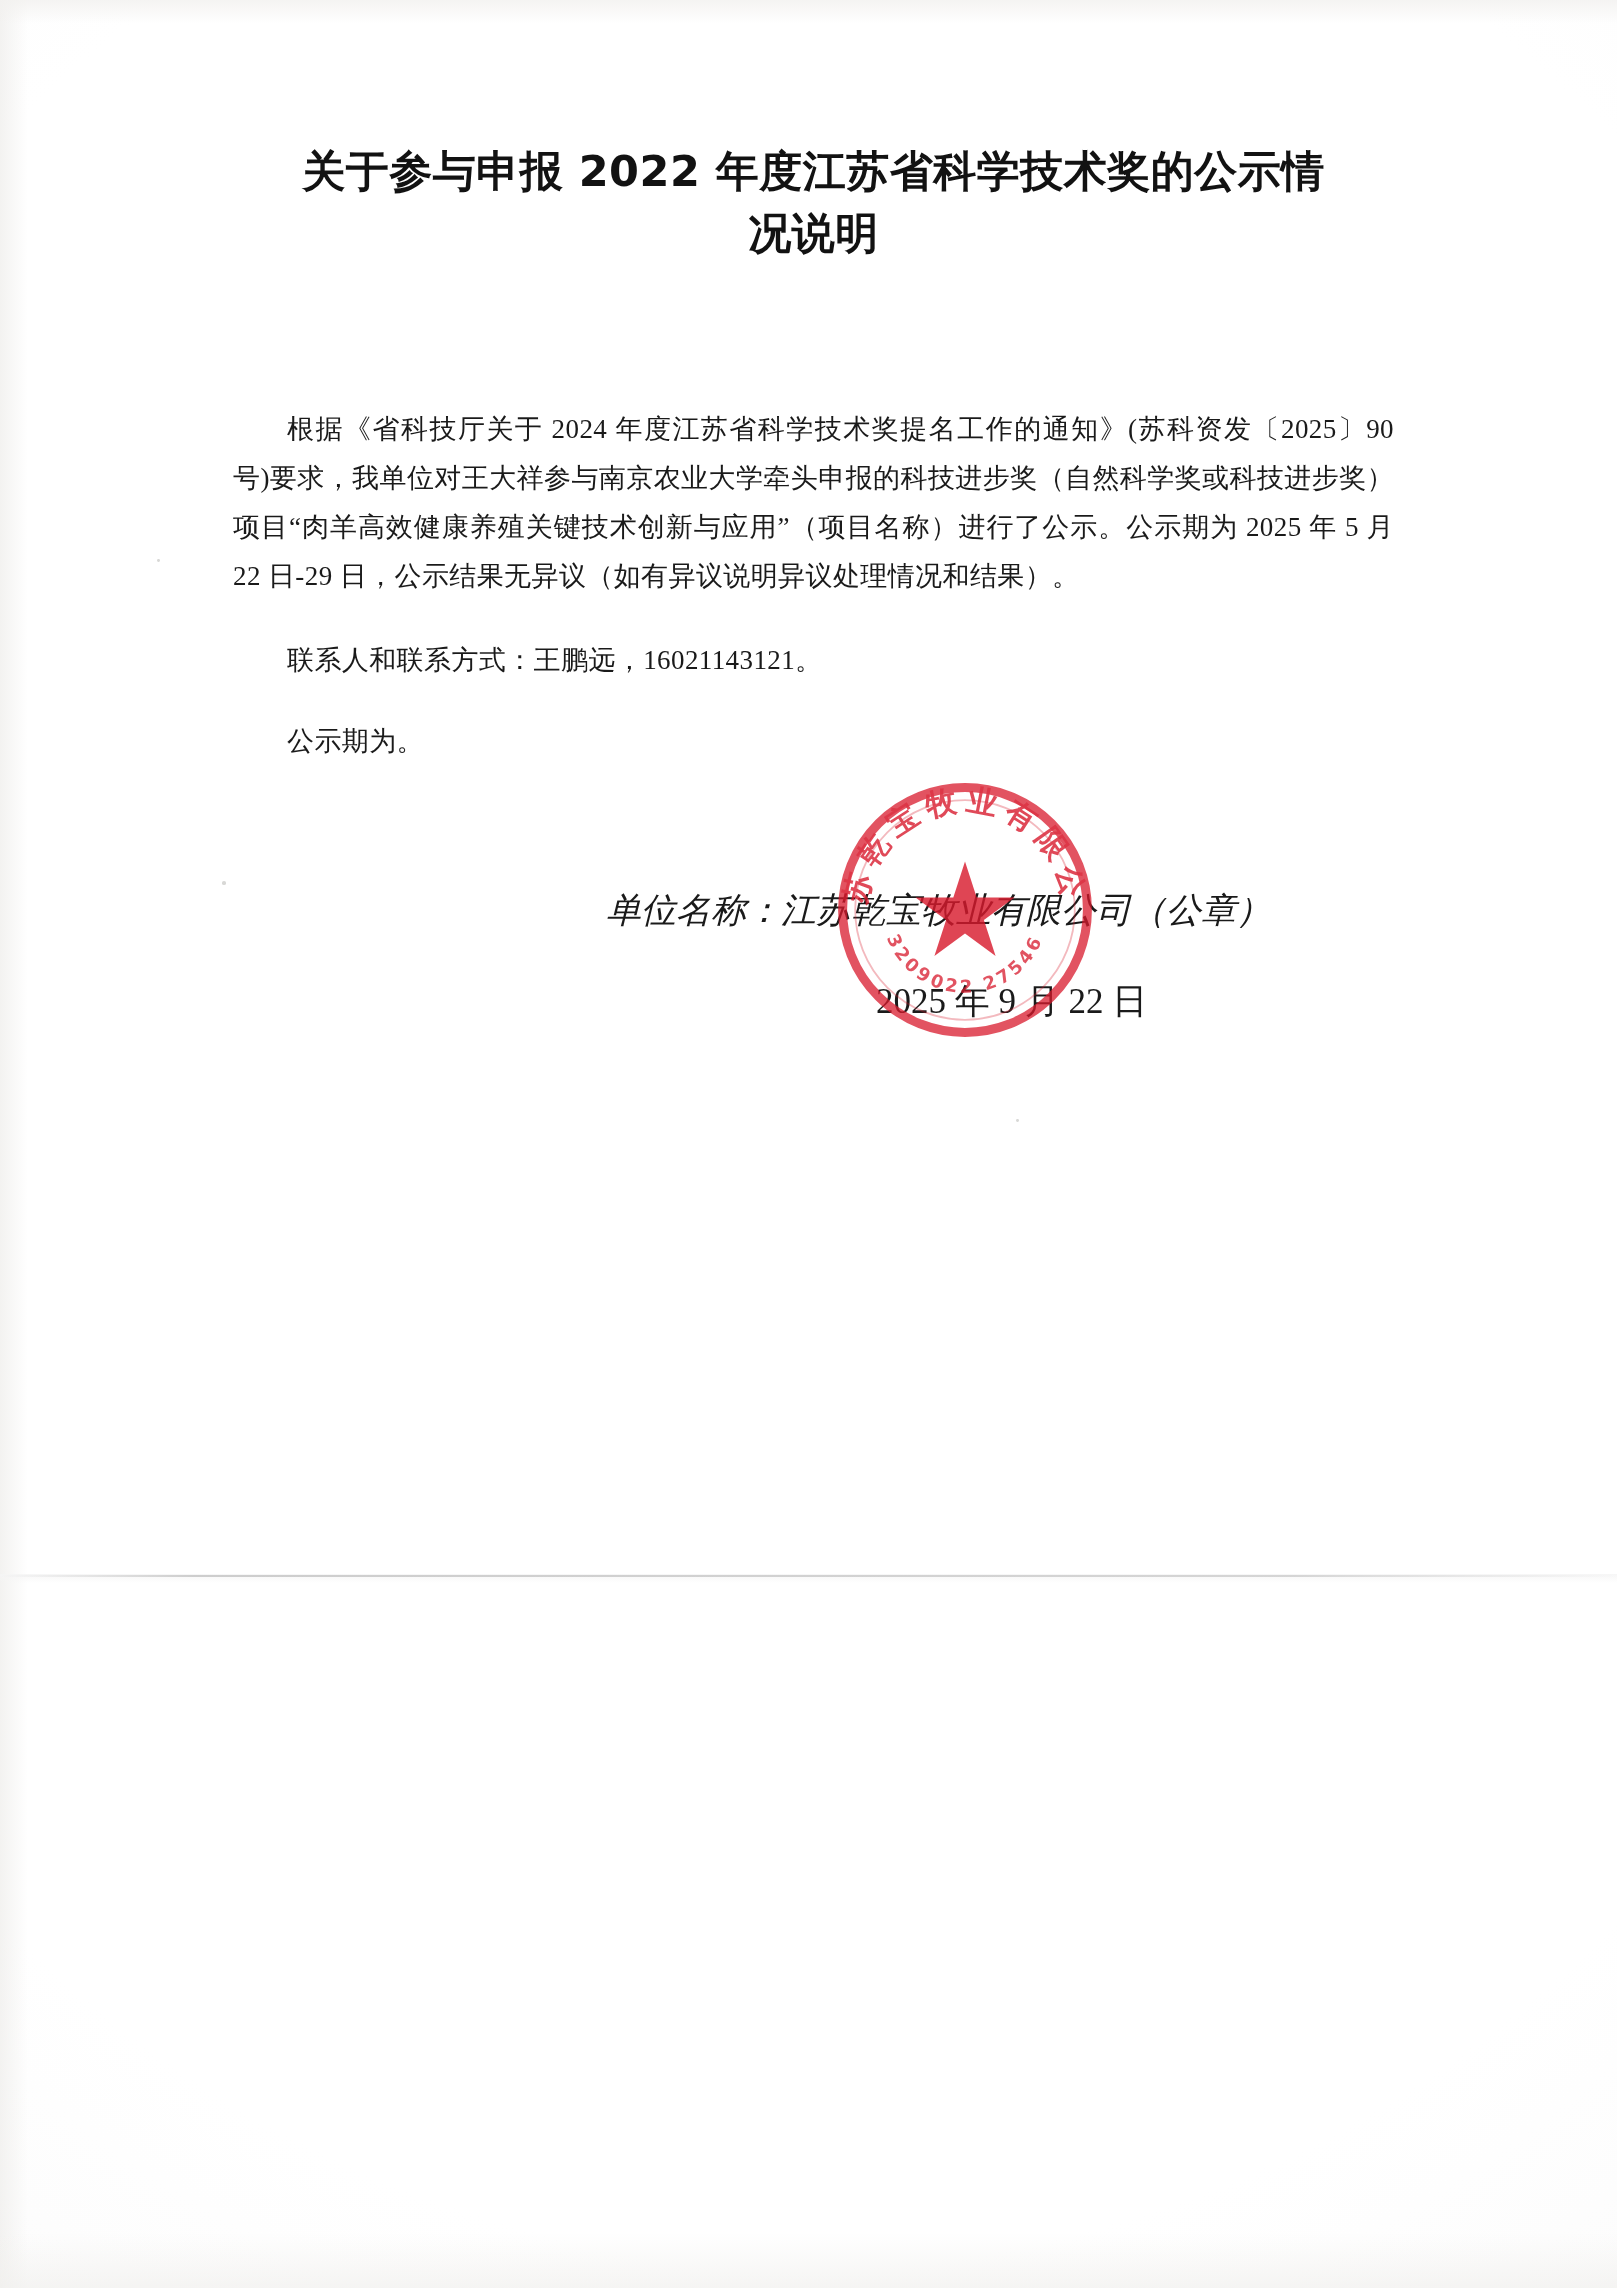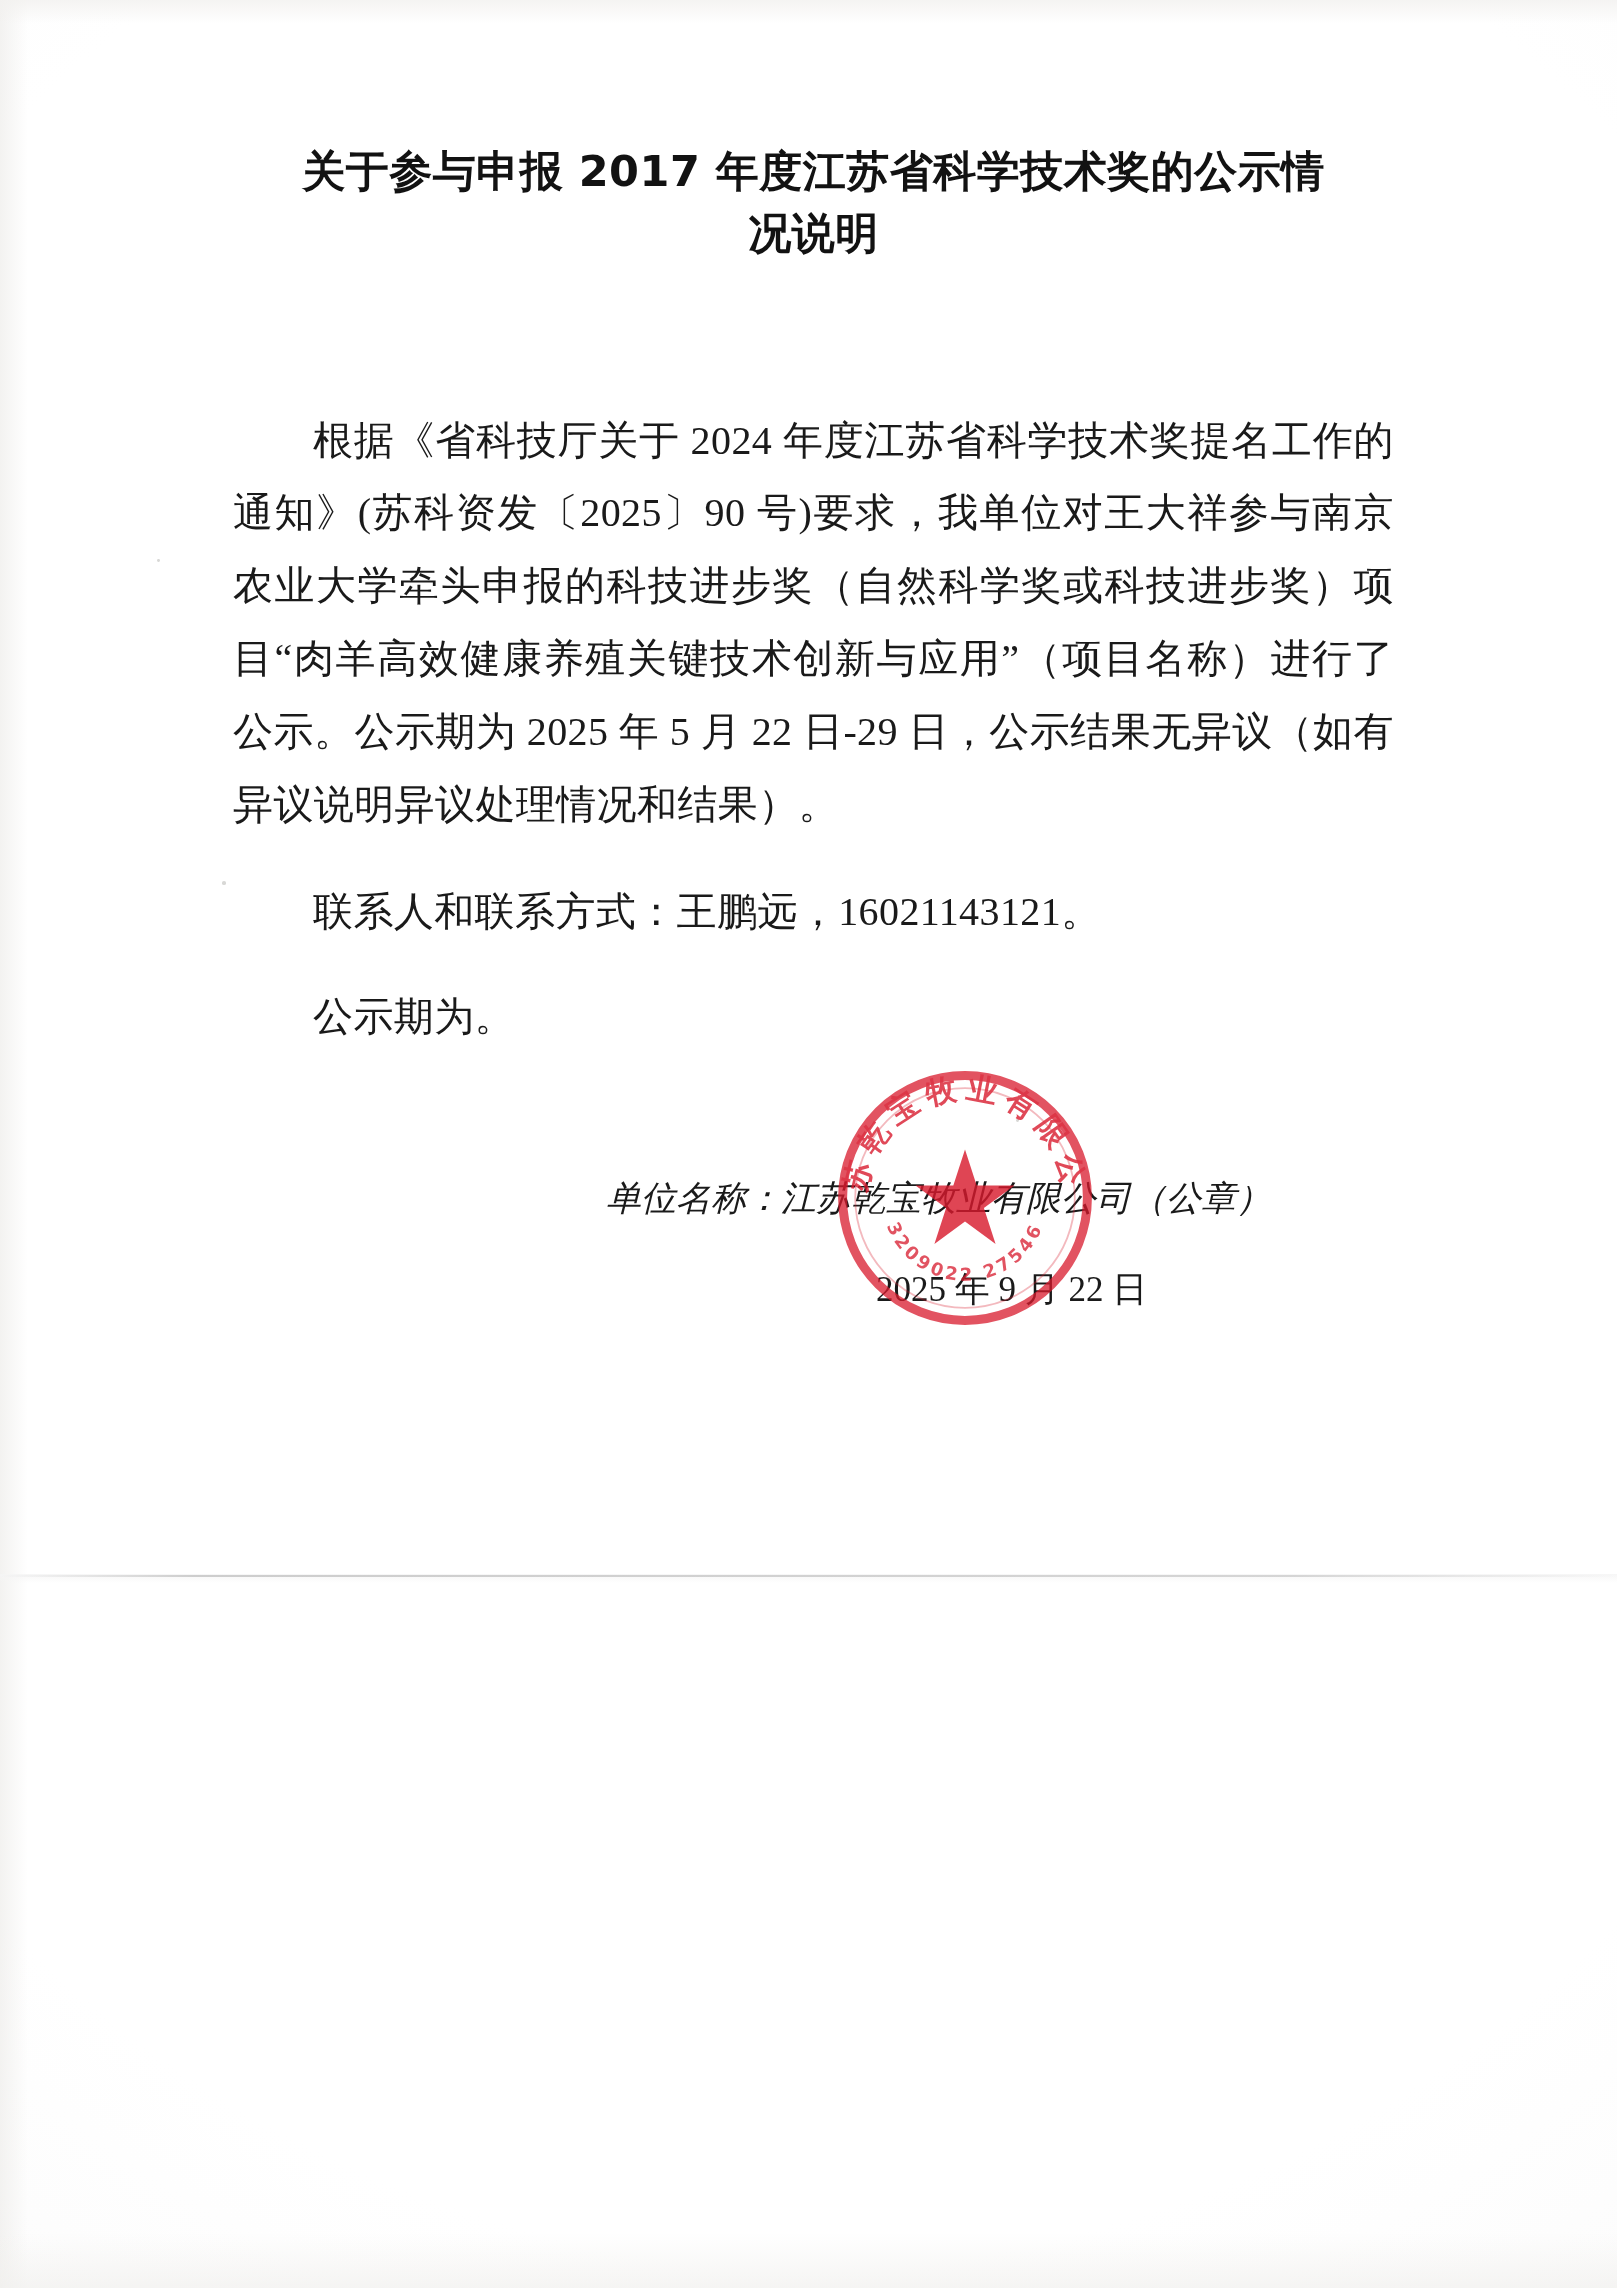--- a/index.html
+++ b/index.html
@@ -73,21 +73,21 @@
     line-height: 1.45;
     text-align: center;
     color: #121212;
     margin: 0;
     letter-spacing: 0.5px;
     padding: 0 56px;
   }
 
   .body-block {
     margin-top: 140px;
-    font-size: 40px;
+    font-size: 27px;
     line-height: 1.82;
     color: #1a1a1a;
     text-align: justify;
     text-justify: inter-ideograph;
     letter-spacing: 0.4px;
   }
 
   .para {
     margin: 0 0 35px 0;
     text-indent: 2em;
@@ -140,21 +140,21 @@
   <div class="paper-edge-bottom"></div>
   <div class="crease2"></div>
   <div class="crease"></div>
 
   <div class="speck" style="left:157px; top:559px; width:2.8px; height:2.8px;"></div>
   <div class="speck" style="left:222px; top:881px; width:3.7px; height:3.7px;"></div>
   <div class="speck" style="left:1016px; top:1119px; width:2.8px; height:2.8px;"></div>
 
   <div class="content">
 
-    <h1 class="doc-title">关于参与申报 2017 年度江苏省科学技术奖的公示情况说明</h1>
+    <h1 class="doc-title">关于参与申报 2022 年度江苏省科学技术奖的公示情况说明</h1>
 
     <div class="body-block">
       <p class="para">根据《省科技厅关于 2024 年度江苏省科学技术奖提名工作的通知》(苏科资发〔2025〕90 号)要求，我单位对王大祥参与南京农业大学牵头申报的科技进步奖（自然科学奖或科技进步奖）项目“肉羊高效健康养殖关键技术创新与应用”（项目名称）进行了公示。公示期为 2025 年 5 月 22 日-29 日，公示结果无异议（如有异议说明异议处理情况和结果）。</p>
       <p class="para tight">联系人和联系方式：王鹏远，16021143121。</p>
       <p class="para tight">公示期为。</p>
     </div>
 
     <div class="sign-block">
 
       <div class="seal">

